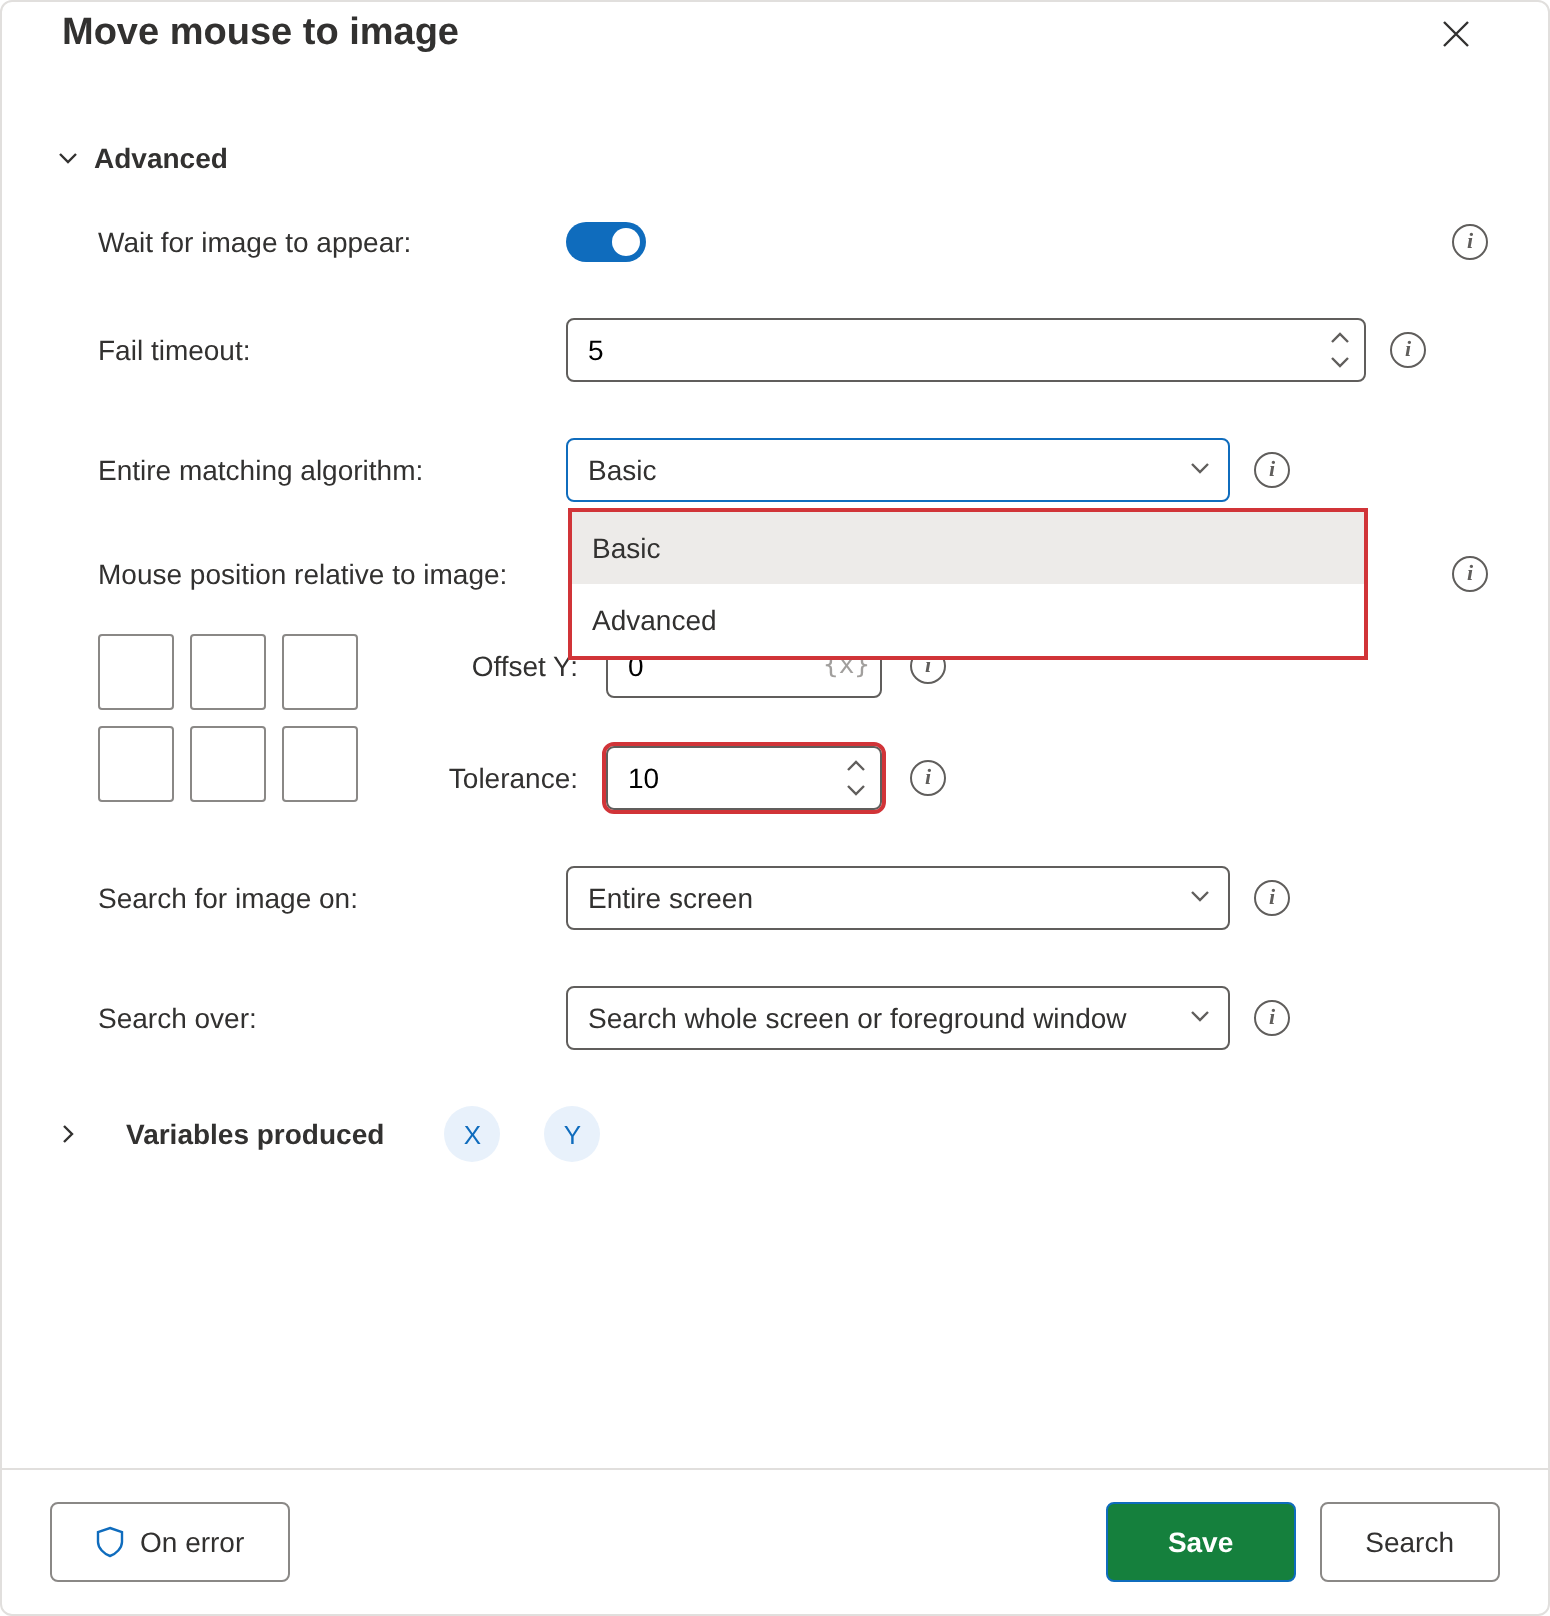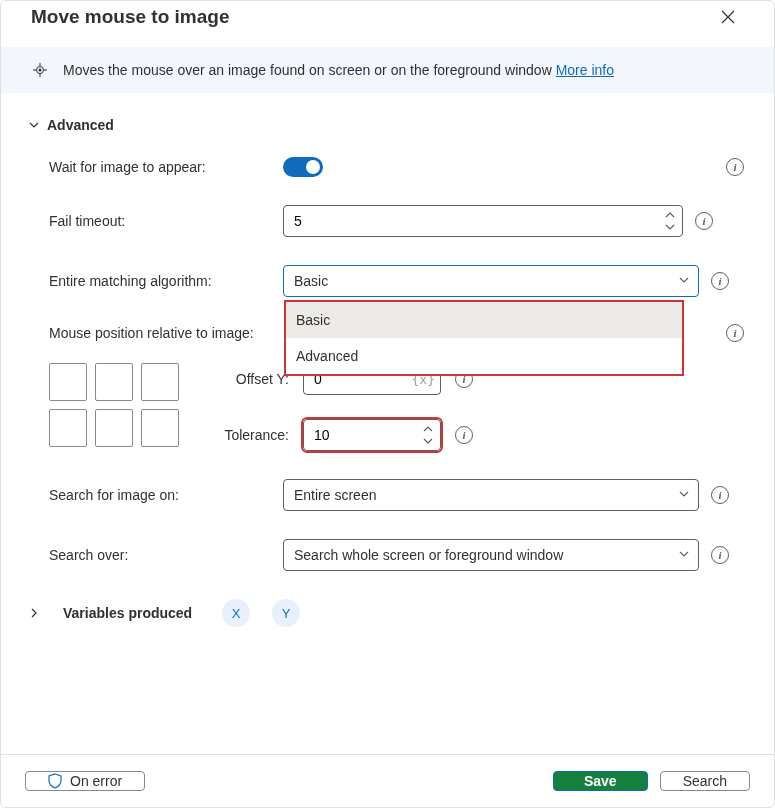--- a/index.html
+++ b/index.html
@@ -20,71 +20,59 @@
 .row-label { width: 252px; flex-shrink: 0; padding-left: 18px; color: #323130; }
 .row-control { flex: 1; display: flex; align-items: center; gap: 12px; position: relative; }
 .toggle { width: 40px; height: 20px; background: #0f6cbd; border-radius: 10px; position: relative; cursor: pointer; }
 .toggle::after { content: ""; position: absolute; width: 14px; height: 14px; background: #fff; border-radius: 50%; top: 3px; right: 3px; }
 .info-icon { width: 18px; height: 18px; border: 1.2px solid #605e5c; border-radius: 50%; display: flex; align-items: center; justify-content: center; font-size: 11px; font-style: italic; font-family: Georgia, serif; color: #605e5c; cursor: pointer; flex-shrink: 0; font-weight: 600; }
 .info-abs { position: absolute; right: 0; }
 .num-input { width: 400px; height: 32px; border: 1px solid #605e5c; border-radius: 4px; padding: 0 28px 0 10px; font-size: 14px; position: relative; }
 .num-wrapper { position: relative; width: 400px; }
 .spin { position: absolute; right: 4px; top: 0; height: 32px; width: 18px; display: flex; flex-direction: column; justify-content: center; }
 .spin-btn { height: 12px; display: flex; align-items: center; justify-content: center; cursor: pointer; }
-.select { width: 416px; height: 32px; border: 1px solid #605e5c; border-radius: 4px; padding: 0 30px 0 10px; font-size: 14px; display: flex; align-items: center; cursor: pointer; position: relative; background: #fff; }
+.select { width: 332px; height: 32px; border: 1px solid #605e5c; border-radius: 4px; padding: 0 30px 0 10px; font-size: 14px; display: flex; align-items: center; cursor: pointer; position: relative; background: #fff; }
 .select.active { border-color: #0f6cbd; }
 .select-chevron { position: absolute; right: 8px; top: 50%; transform: translateY(-50%); }
 .dropdown { position: absolute; top: 34px; left: 0; width: 400px; background: #fff; border: 2px solid #d13438; z-index: 10; }
 .dropdown-item { padding: 10px 10px; cursor: pointer; }
 .dropdown-item.selected { background: #edebe9; }
 .grid-boxes { display: grid; grid-template-columns: repeat(3, 38px); grid-template-rows: repeat(2, 38px); gap: 8px; margin-left: 0; }
 .grid-box { border: 1px solid #8a8886; border-radius: 2px; background: #fff; }
 .offset-section { display: flex; align-items: flex-start; gap: 40px; padding-left: 18px; margin-bottom: 28px; margin-top: -8px; }
 .offset-right { display: flex; flex-direction: column; gap: 24px; flex: 1; }
 .offset-row { display: flex; align-items: center; gap: 14px; }
 .offset-label { width: 70px; text-align: right; color: #323130; }
 .offset-input { width: 138px; height: 32px; border: 1px solid #605e5c; border-radius: 4px; padding: 0 28px 0 10px; font-size: 14px; }
 .offset-input-wrap { position: relative; }
 .offset-input-wrap.highlight { outline: 2px solid #d13438; border-radius: 4px; }
 .var-icon { position: absolute; right: 6px; top: 50%; transform: translateY(-50%); color: #a19f9d; font-size: 13px; font-family: monospace; pointer-events: none; }
 .spin-sm { position: absolute; right: 4px; top: 0; height: 32px; width: 18px; display: flex; flex-direction: column; justify-content: center; }
 .vars-row { display: flex; align-items: center; gap: 22px; cursor: pointer; margin-top: 8px; }
 .var-badge { width: 28px; height: 28px; border-radius: 50%; background: #e8f1fb; color: #0f6cbd; display: flex; align-items: center; justify-content: center; font-size: 13px; font-weight: 400; }
 .footer { border-top: 1px solid #e1dfdd; padding: 16px 24px; display: flex; align-items: center; justify-content: space-between; }
 .footer-right { display: flex; gap: 12px; }
-.btn { height: 20px; padding: 0 22px; border-radius: 4px; font-size: 14px; cursor: pointer; display: flex; align-items: center; gap: 8px; }
+.btn { height: 40px; padding: 0 22px; border-radius: 4px; font-size: 14px; cursor: pointer; display: flex; align-items: center; gap: 8px; }
 .btn-secondary { background: #fff; border: 1px solid #8a8886; color: #323130; }
 .btn-primary { background: #15803d; border: 1px solid #0f6cbd; color: #fff; font-weight: 600; padding: 0 30px; }
 .shield-icon { width: 14px; height: 16px; }
 </style>
 </head>
 <body>
 
 <div class="dialog">
   <div class="header">
     <div class="title">Move mouse to image</div>
     <div class="close-btn">
       <svg width="14" height="14" viewBox="0 0 14 14">
           <path d="M1 1 L13 13 M13 1 L1 13" stroke="#323130" stroke-width="1.2" fill="none"></path>
         </svg>
     </div>
   </div>
 
-  <div class="info-banner">
-    <span class="banner-icon">
-      <svg width="18" height="18" viewBox="0 0 18 18">
-          <circle cx="9" cy="9" r="3.5" fill="none" stroke="#323130" stroke-width="1"></circle>
-          <path d="M9 2v3 M9 13v3 M2 9h3 M13 9h3" stroke="#323130" stroke-width="1"></path>
-          <circle cx="9" cy="9" r="1.5" fill="#323130"></circle>
-        </svg>
-    </span>
-    <div>
-      <span class="banner-text">Moves the mouse over an image found on screen or on the foreground window </span><a class="banner-link">More info</a>
-    </div>
-  </div>
 
   <div class="body">
 
     <div class="section-header">
       <span class="chevron">
         <svg width="12" height="12" viewBox="0 0 12 12">
             <path d="M2 4 L6 8 L10 4" stroke="#323130" stroke-width="1.2" fill="none"></path>
           </svg>
       </span>
       <span>Advanced</span>

